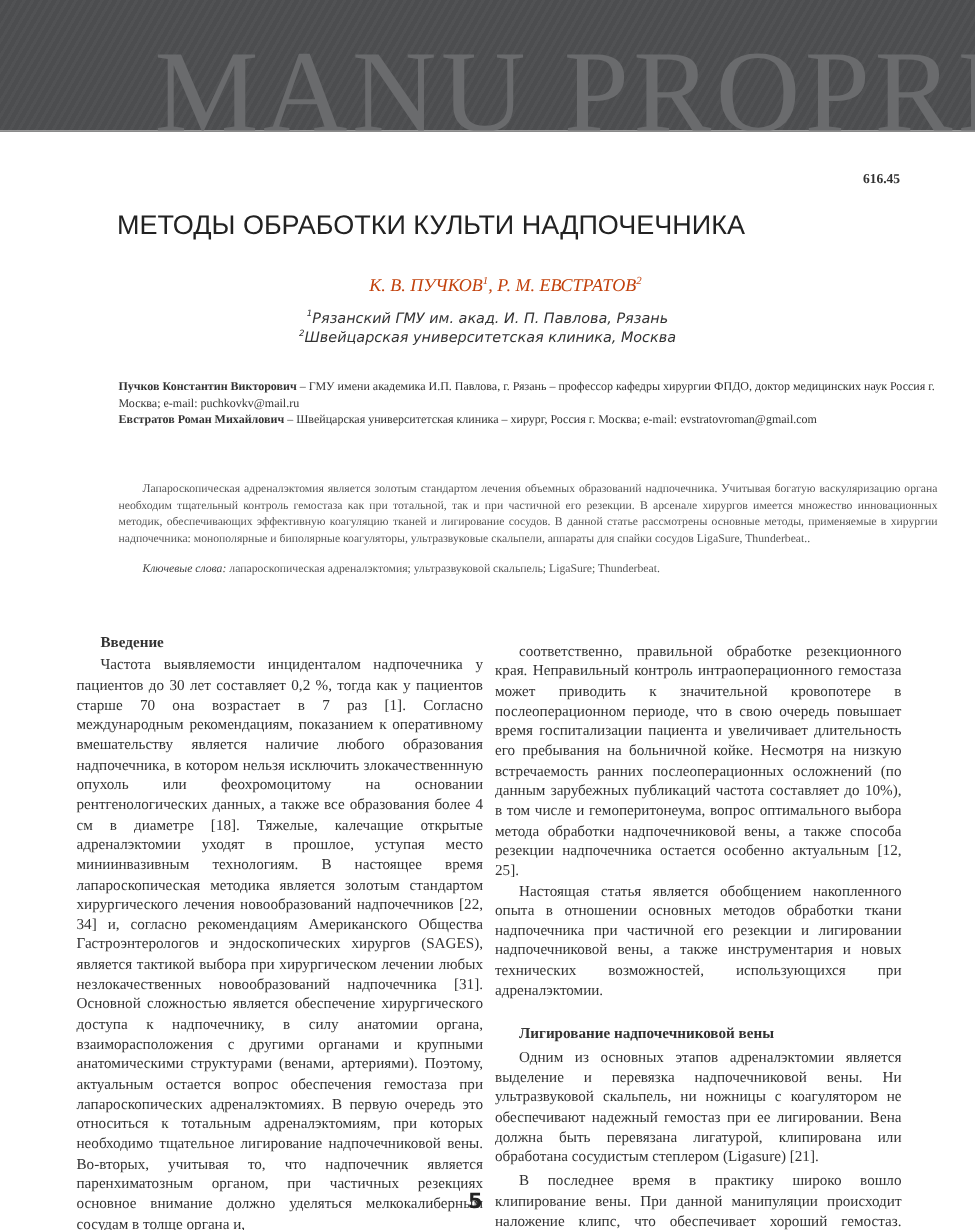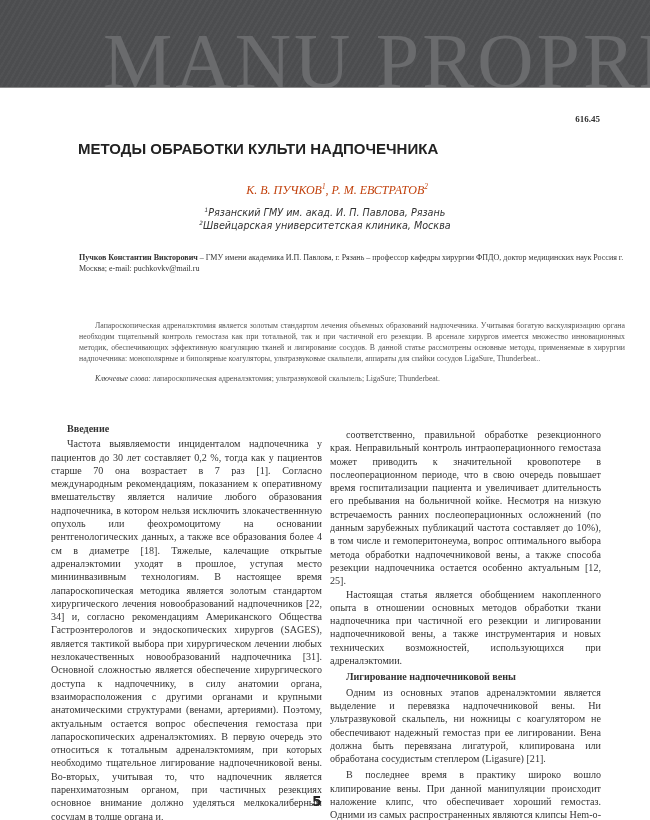--- a/index.html
+++ b/index.html
@@ -19,21 +19,21 @@
     color: #6a6b6d; line-height: 78px; white-space: nowrap;
   }
   .header .section {
     position: absolute; left: 346px; top: 37px;
     font-family: "Liberation Sans", sans-serif; font-size: 13px; font-weight: bold;
     color: #ffffff; letter-spacing: 0.2px; white-space: nowrap;
   }
   .udc { position: absolute; right: 50px; top: 114px; font-size: 9px; font-weight: bold; color: #333; margin-left: 42px; }
   .title {
     position: absolute; left: 78px; top: 140px;
-    font-family: "Liberation Sans", sans-serif; font-size: 15px; font-weight: bold; color: #222;
+    font-family: "Liberation Sans", sans-serif; font-size: 18px; font-weight: normal; color: #222;
     letter-spacing: 0px;
   }
   .authors { position: absolute; left: 0; width: 650px; top: 183px; text-align: center; font-style: italic; font-size: 12px; color: #c2410c; margin-left: 12px; }
   .affil { position: absolute; left: 0; width: 650px; text-align: center; font-family: "DejaVu Sans", sans-serif; font-style: italic; font-size: 9.6px; color: #333; }
   .affil.a1 { top: 207px; }
   .affil.a2 { top: 220px; }
   sup { font-size: 60%; vertical-align: super; line-height: 0; }
   .info { position: absolute; left: 79px; top: 252px; width: 545px; font-size: 8px; line-height: 11px; color: #333; }
   .info .hdr { font-weight: bold; display: block; margin-bottom: 1px; }
   .info b { font-weight: bold; }
@@ -67,36 +67,39 @@
   <sup>1</sup><span>Рязанский ГМУ им. акад. И. П. Павлова, Рязань</span>
 </div>
 <div class="affil a2">
   <sup>2</sup><span>Швейцарская университетская клиника, Москва</span>
 </div>
 
 <div class="info">
   <div>
     <b>Пучков Константин Викторович</b><span> – ГМУ имени академика И.П. Павлова, г. Рязань – профессор кафедры хирургии ФПДО, доктор медицинских наук Россия г. Москва; e-mail: puchkovkv@mail.ru</span>
   </div>
+  <div>
+    <b>Евстратов Роман Михайлович</b><span> – Швейцарская университетская клиника – хирург, Россия г. Москва; e-mail:  evstratovroman@gmail.com</span>
+  </div>
 </div>
 
 <div class="abstract">
   <p>Лапароскопическая адреналэктомия является золотым стандартом лечения объемных образований надпочечника. Учитывая богатую васкуляризацию органа необходим тщательный контроль гемостаза как при тотальной, так и при частичной его резекции. В арсенале хирургов имеется множество инновационных методик, обеспечивающих эффективную коагуляцию тканей и лигирование сосудов. В данной статье рассмотрены основные методы, применяемые в хирургии надпочечника: монополярные и биполярные коагуляторы, ультразвуковые скальпели, аппараты для спайки сосудов LigaSure, Thunderbeat..</p>
 </div>
 
 <div class="keywords">
   <i>Ключевые слова:</i><span> лапароскопическая адреналэктомия; ультразвуковой скальпель; LigaSure; Thunderbeat.</span>
 </div>
 
 <div class="col left">
   <h3>Введение</h3>
   <p>Частота выявляемости инциденталом надпочечника у пациентов до 30 лет составляет 0,2 %, тогда как у пациентов старше 70 она возрастает в 7 раз [1]. Согласно международным рекомендациям, показанием к оперативному вмешательству является наличие любого образования надпочечника, в котором нельзя исключить злокачественнную опухоль или феохромоцитому на основании рентгенологических данных, а также все образования более 4 см в диаметре [18]. Тяжелые, калечащие открытые адреналэктомии уходят в прошлое, уступая место миниинвазивным технологиям. В настоящее время лапароскопическая методика является золотым стандартом хирургического лечения новообразований надпочечников [22, 34] и, согласно рекомендациям Американского Общества Гастроэнтерологов и эндоскопических хирургов (SAGES), является тактикой выбора при хирургическом лечении любых незлокачественных новообразований надпочечника [31]. Основной сложностью является обеспечение хирургического доступа к надпочечнику, в силу анатомии органа, взаиморасположения с другими органами и крупными анатомическими структурами (венами, артериями). Поэтому, актуальным остается вопрос обеспечения гемостаза при лапароскопических адреналэктомиях. В первую очередь это относиться к тотальным адреналэктомиям, при которых необходимо тщательное лигирование надпочечниковой вены. Во-вторых, учитывая то, что надпочечник является паренхиматозным органом, при частичных резекциях основное внимание должно уделяться мелкокалиберным сосудам в толще органа и,</p>
 </div>
 
 <div class="col right">
   <p>соответственно, правильной обработке резекционного края. Неправильный контроль интраоперационного гемостаза может приводить к значительной кровопотере в послеоперационном периоде, что в свою очередь повышает время госпитализации пациента и увеличивает длительность его пребывания на больничной койке. Несмотря на низкую встречаемость ранних послеоперационных осложнений (по данным зарубежных публикаций частота составляет до 10%), в том числе и гемоперитонеума, вопрос оптимального выбора метода обработки надпочечниковой вены, а также способа резекции надпочечника остается особенно актуальным [12, 25].</p>
   <p>Настоящая статья является обобщением накопленного опыта в отношении основных методов обработки ткани надпочечника при частичной его резекции и лигировании надпочечниковой вены, а также инструментария и новых технических возможностей, использующихся при адреналэктомии.</p>
-  <h3 style="margin-top:3px;">Лигирование надпочечниковой вены</h3>
+  <h3 style="margin-top:16px;">Лигирование надпочечниковой вены</h3>
   <p>Одним из основных этапов адреналэктомии является выделение и перевязка надпочечниковой вены. Ни ультразвуковой скальпель, ни ножницы с коагулятором не обеспечивают надежный гемостаз при ее лигировании. Вена должна быть перевязана лигатурой, клипирована или обработана сосудистым степлером (Ligasure) [21].</p>
   <p style="margin-top:3px;">В последнее время в практику широко вошло клипирование вены. При данной манипуляции происходит наложение клипс, что обеспечивает хороший гемостаз. Одними из самых распространенных являются клипсы Hem-o-lok® (Weck-Teleflex, USA).</p>
 </div>
 
 <div class="pagenum">5</div>
 
 </body></html>

